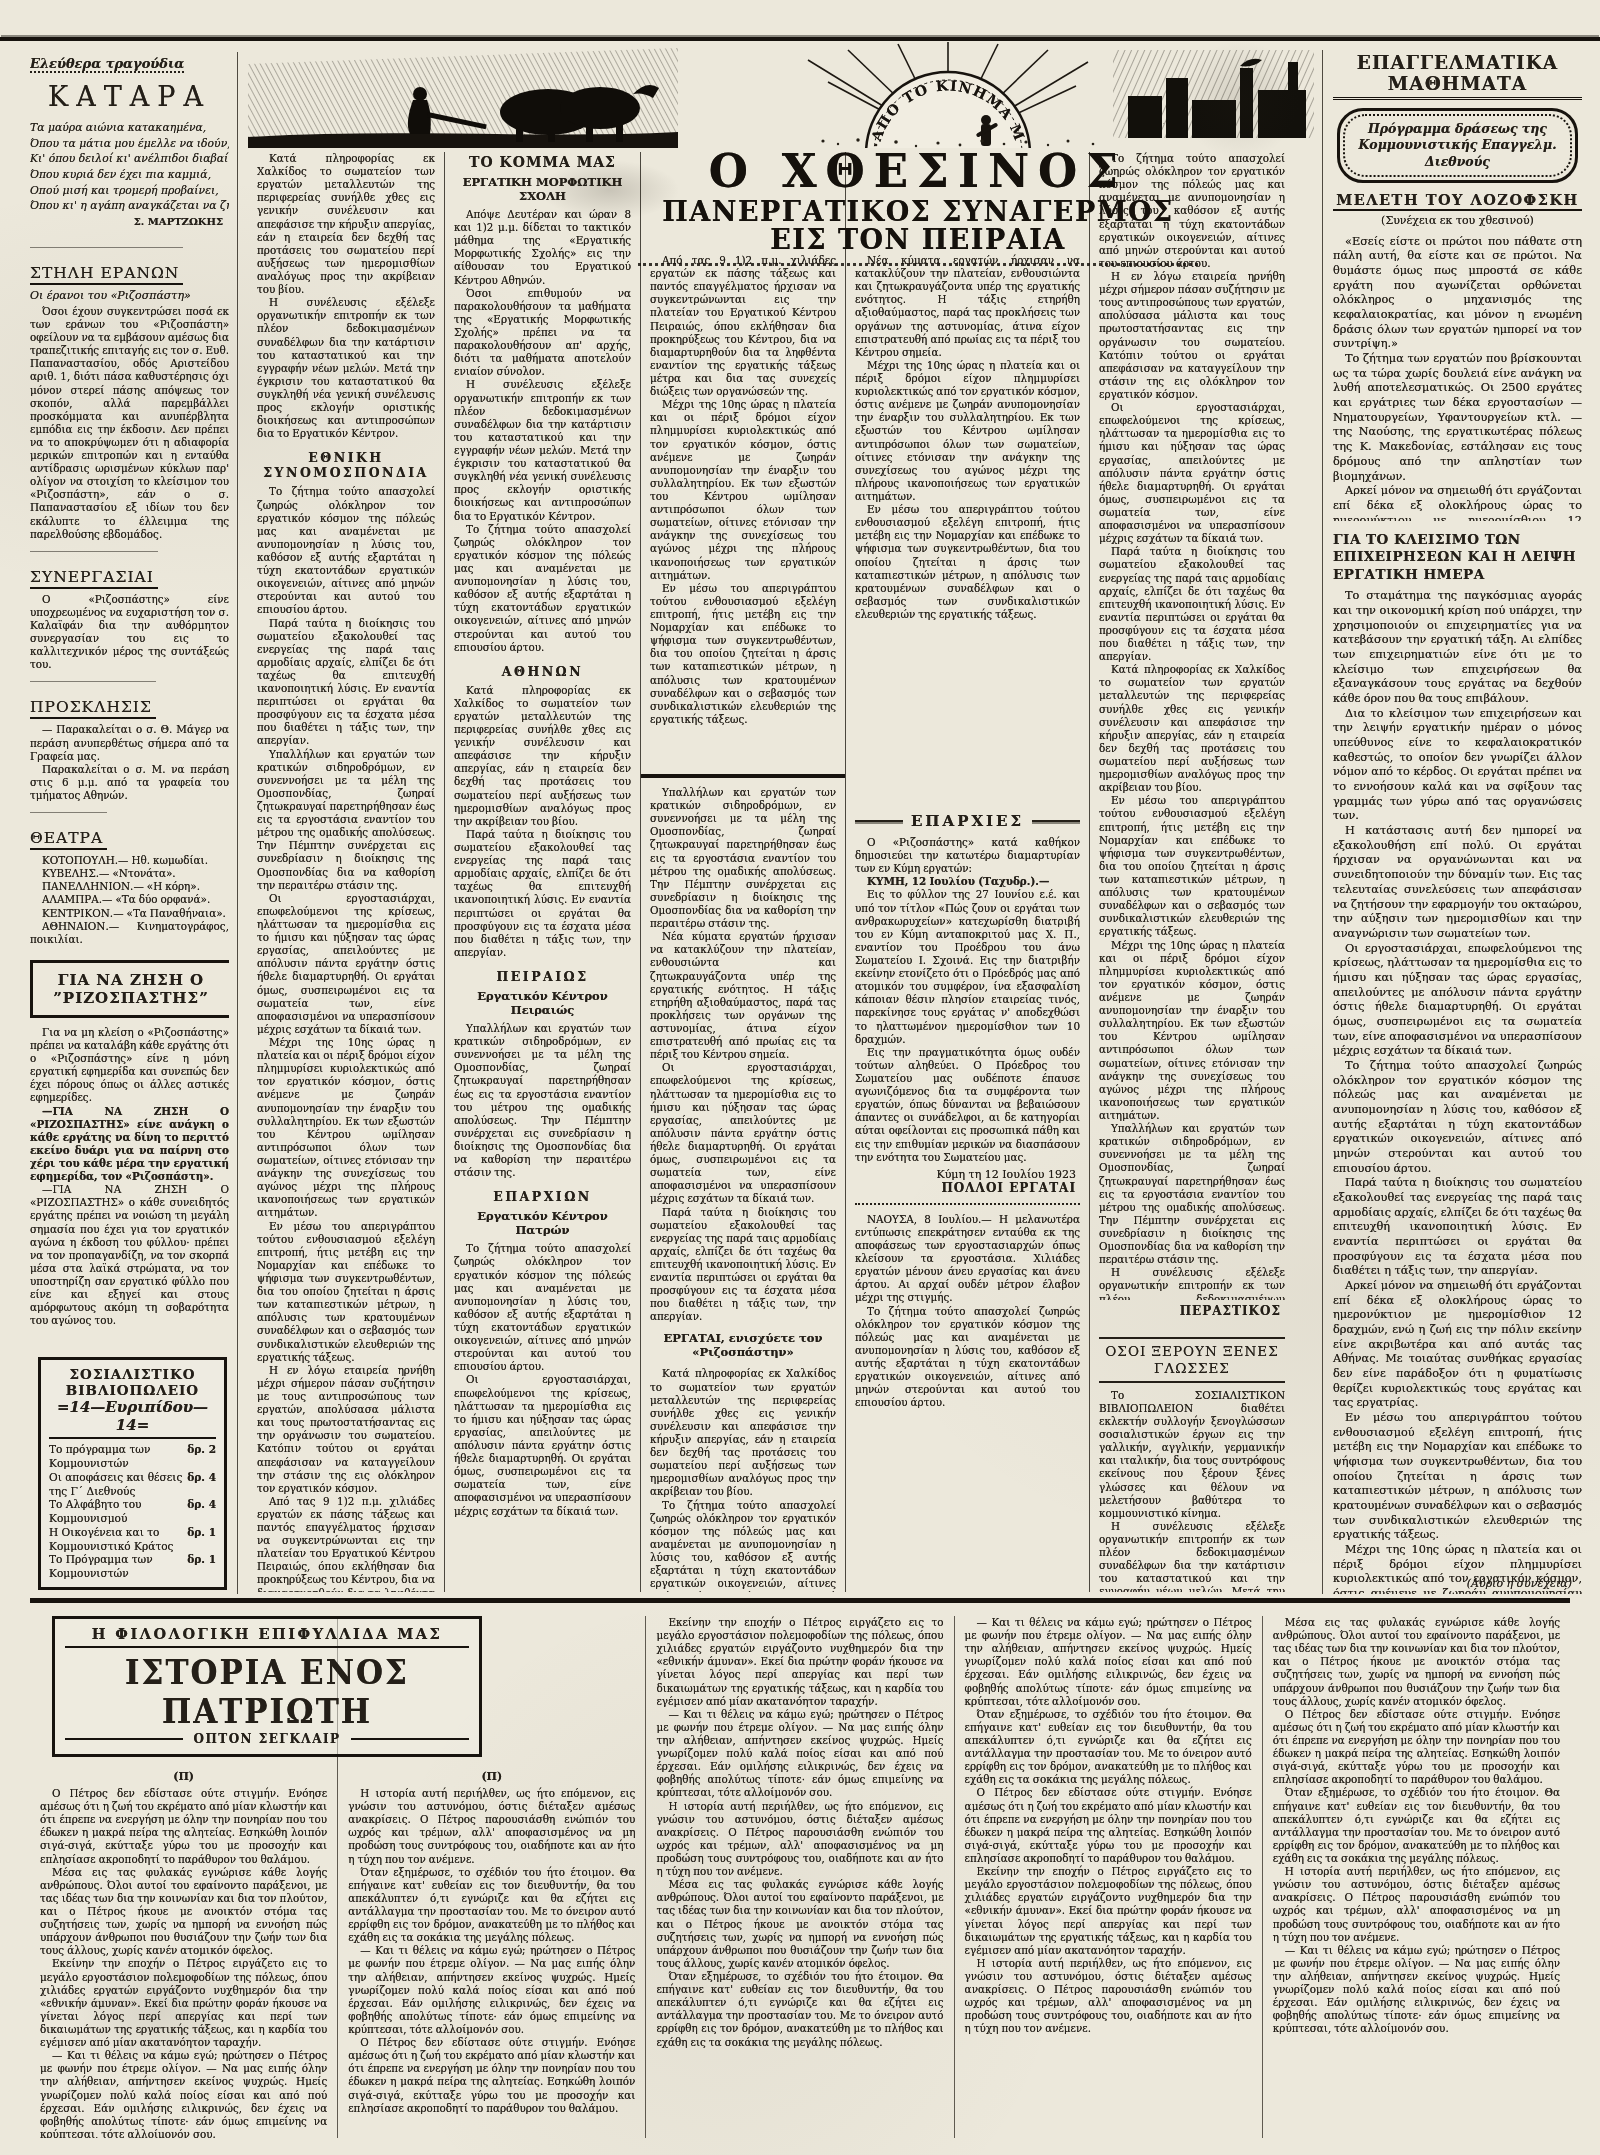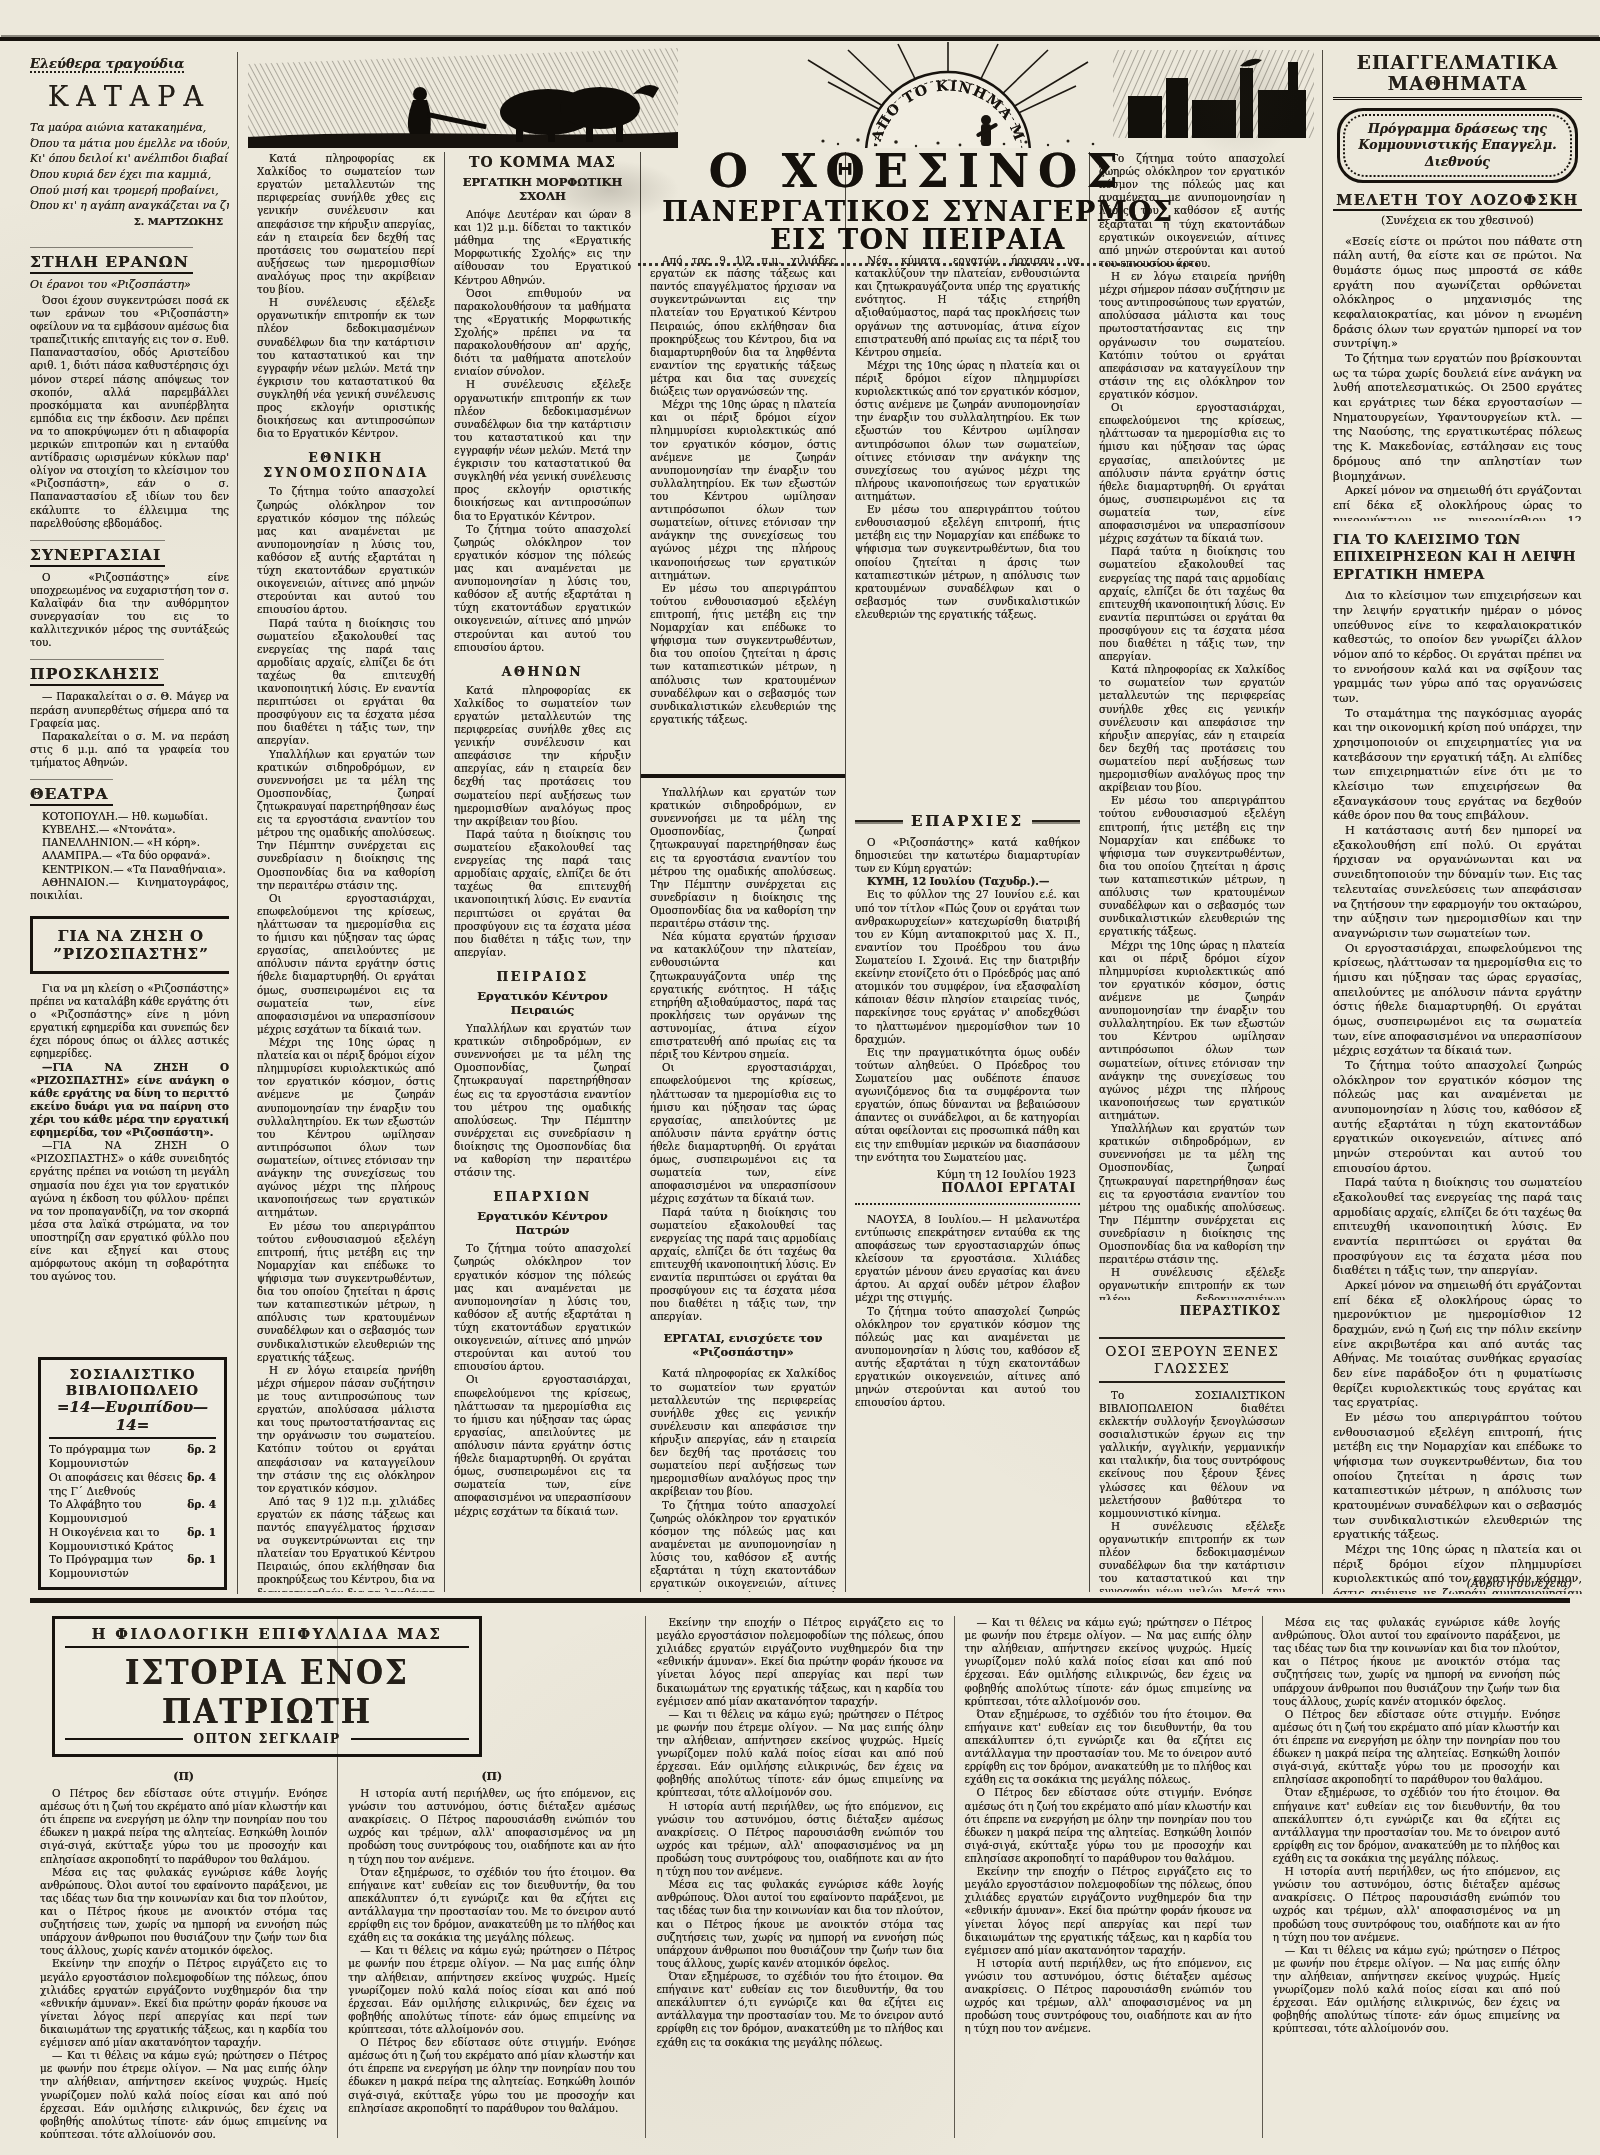--- a/index.html
+++ b/index.html
@@ -22,22 +22,22 @@
   .datebox{border:4px solid #17130e;border-radius:16px;padding:8px 4px 0;text-align:center;margin:2px 2px 10px;}
   .datebox .day{font-size:32px;font-weight:bold;line-height:1;}
   .datebox .month{font-size:15px;font-weight:bold;letter-spacing:5px;margin-top:2px;}
   .datebox .bar{height:6px;background:#17130e;margin:7px -4px 0;}
   .datebox .note{font-size:13.5px;font-weight:bold;letter-spacing:.5px;padding:6px 0;}
   .songs{font-size:13px;font-weight:bold;font-style:italic;border-bottom:2px dotted #241f18;display:inline-block;margin:4px 0 2px;}
   .poem-title{font-size:27px;font-weight:normal;letter-spacing:8px;text-align:center;margin:6px 0 8px;}
   .poem{font-size:10.8px;line-height:1.45;margin:0 0 2px;font-style:italic;}
   .poem div{white-space:nowrap;overflow:hidden;}
   .sig-right{text-align:right;font-size:10px;font-weight:bold;margin:2px 6px 10px 0;}
-  .rail-head{font-size:15.5px;font-weight:bold;letter-spacing:1px;border-bottom:2.5px solid #17130e;border-top:1px solid rgba(23,19,14,.5);
-             display:inline-block;padding:4px 4px 1px 0;margin:10px 0 4px;}
+  .rail-head{font-size:15.5px;font-weight:normal;letter-spacing:1px;border-bottom:2.5px solid #17130e;border-top:1px solid rgba(23,19,14,.5);
+             display:inline-block;padding:16px 4px 1px 0;margin:10px 0 4px;}
   .rail-sub{font-size:11px;font-style:italic;margin:0 0 3px;}
   .t{margin:0;font-size:10.4px;line-height:1.26;text-align:justify;text-indent:12px;word-spacing:-.3px;}
   .zisi-head{border:3px solid #17130e;border-right:none;font-weight:bold;font-size:15px;letter-spacing:1px;
              text-align:center;padding:8px 2px;margin:14px 0 8px;}
   .slogan{font-weight:bold;}
   .bookbox{position:absolute;bottom:4px;left:8px;right:10px;border:3.5px solid #17130e;padding:6px 8px;background:rgba(240,237,228,.6);}
   .bookbox .bb-title{font-weight:bold;font-size:13.5px;text-align:center;letter-spacing:1px;}
   .bookbox .bb-addr{font-weight:bold;font-style:italic;font-size:15px;text-align:center;border-bottom:2px solid #17130e;padding-bottom:3px;margin-bottom:4px;}
   .book{display:flex;align-items:baseline;font-size:10.6px;line-height:1.3;}
   .book .bt{flex:1;}
@@ -362,22 +362,22 @@
       <div class="pb-text">Πρόγραμμα δράσεως της Κομμουνιστικής Επαγγελμ. Διεθνούς</div>
     </div>
     <span class="study">ΜΕΛΕΤΗ ΤΟΥ ΛΟΖΟΦΣΚΗ</span>
     <div class="cont">(Συνέχεια εκ του χθεσινού)</div>
     <div class="chunk" style="height:286px;">
       <p class="t">«Εσείς είστε οι πρώτοι που πάθατε στη πάλη αυτή, θα είστε και σε πρώτοι. Να θυμάστε όμως πως μπροστά σε κάθε εργάτη που αγωνίζεται ορθώνεται ολόκληρος ο μηχανισμός της κεφαλαιοκρατίας, και μόνον η ενωμένη δράσις όλων των εργατών ημπορεί να τον συντρίψη.»</p>
       <p class="t">Το ζήτημα των εργατών που βρίσκουνται ως τα τώρα χωρίς δουλειά είνε ανάγκη να λυθή αποτελεσματικώς. Οι 2500 εργάτες και εργάτριες των δέκα εργοστασίων — Νηματουργείων, Υφαντουργείων κτλ. — της Ναούσης, της εργατικωτέρας πόλεως της Κ. Μακεδονίας, εστάλησαν εις τους δρόμους από την απληστίαν των βιομηχάνων.</p>
       <p class="t">Αρκεί μόνον να σημειωθή ότι εργάζονται επί δέκα εξ ολοκλήρους ώρας το ημερονύκτιον με ημερομίσθιον 12 δραχμών, ενώ η ζωή εις την πόλιν εκείνην είνε ακριβωτέρα και από αυτάς τας Αθήνας. Με τοιαύτας συνθήκας εργασίας δεν είνε παράδοξον ότι η φυματίωσις θερίζει κυριολεκτικώς τους εργάτας και τας εργατρίας.</p>
     </div>
     <div class="closing-head">ΓΙΑ ΤΟ ΚΛΕΙΣΙΜΟ ΤΩΝ ΕΠΙΧΕΙΡΗΣΕΩΝ ΚΑΙ Η ΛΕΙΨΗ ΕΡΓΑΤΙΚΗ ΗΜΕΡΑ</div>
+    <p class="t">Το σταμάτημα της παγκόσμιας αγοράς και την οικονομική κρίση πού υπάρχει, την χρησιμοποιούν οι επιχειρηματίες για να κατεβάσουν την εργατική τάξη. Αι ελπίδες των επιχειρηματιών είνε ότι με το κλείσιμο των επιχειρήσεων θα εξαναγκάσουν τους εργάτας να δεχθούν κάθε όρον που θα τους επιβάλουν.</p>
     <p class="t">Δια το κλείσιμον των επιχειρήσεων και την λειψήν εργατικήν ημέραν ο μόνος υπεύθυνος είνε το κεφαλαιοκρατικόν καθεστώς, το οποίον δεν γνωρίζει άλλον νόμον από το κέρδος. Οι εργάται πρέπει να το εννοήσουν καλά και να σφίξουν τας γραμμάς των γύρω από τας οργανώσεις των.</p>
-    <p class="t">Το σταμάτημα της παγκόσμιας αγοράς και την οικονομική κρίση πού υπάρχει, την χρησιμοποιούν οι επιχειρηματίες για να κατεβάσουν την εργατική τάξη. Αι ελπίδες των επιχειρηματιών είνε ότι με το κλείσιμο των επιχειρήσεων θα εξαναγκάσουν τους εργάτας να δεχθούν κάθε όρον που θα τους επιβάλουν.</p>
     <p class="t">Η κατάστασις αυτή δεν ημπορεί να εξακολουθήση επί πολύ. Οι εργάται ήρχισαν να οργανώνωνται και να συνειδητοποιούν την δύναμίν των. Εις τας τελευταίας συνελεύσεις των απεφάσισαν να ζητήσουν την εφαρμογήν του οκταώρου, την αύξησιν των ημερομισθίων και την αναγνώρισιν των σωματείων των.</p>
     <p class="t">Οι εργοστασιάρχαι, επωφελούμενοι της κρίσεως, ηλάττωσαν τα ημερομίσθια εις το ήμισυ και ηύξησαν τας ώρας εργασίας, απειλούντες με απόλυσιν πάντα εργάτην όστις ήθελε διαμαρτυρηθή. Οι εργάται όμως, συσπειρωμένοι εις τα σωματεία των, είνε αποφασισμένοι να υπερασπίσουν μέχρις εσχάτων τα δίκαιά των.</p>
     <p class="t">Το ζήτημα τούτο απασχολεί ζωηρώς ολόκληρον τον εργατικόν κόσμον της πόλεώς μας και αναμένεται με ανυπομονησίαν η λύσις του, καθόσον εξ αυτής εξαρτάται η τύχη εκατοντάδων εργατικών οικογενειών, αίτινες από μηνών στερούνται και αυτού του επιουσίου άρτου.</p>
     <p class="t">Παρά ταύτα η διοίκησις του σωματείου εξακολουθεί τας ενεργείας της παρά ταις αρμοδίαις αρχαίς, ελπίζει δε ότι ταχέως θα επιτευχθή ικανοποιητική λύσις. Εν εναντία περιπτώσει οι εργάται θα προσφύγουν εις τα έσχατα μέσα που διαθέτει η τάξις των, την απεργίαν.</p>
     <p class="t">Αρκεί μόνον να σημειωθή ότι εργάζονται επί δέκα εξ ολοκλήρους ώρας το ημερονύκτιον με ημερομίσθιον 12 δραχμών, ενώ η ζωή εις την πόλιν εκείνην είνε ακριβωτέρα και από αυτάς τας Αθήνας. Με τοιαύτας συνθήκας εργασίας δεν είνε παράδοξον ότι η φυματίωσις θερίζει κυριολεκτικώς τους εργάτας και τας εργατρίας.</p>
     <p class="t">Εν μέσω του απεριγράπτου τούτου ενθουσιασμού εξελέγη επιτροπή, ήτις μετέβη εις την Νομαρχίαν και επέδωκε το ψήφισμα των συγκεντρωθέντων, δια του οποίου ζητείται η άρσις των καταπιεστικών μέτρων, η απόλυσις των κρατουμένων συναδέλφων και ο σεβασμός των συνδικαλιστικών ελευθεριών της εργατικής τάξεως.</p>
     <p class="t">Μέχρι της 10ης ώρας η πλατεία και οι πέριξ δρόμοι είχον πλημμυρίσει κυριολεκτικώς από τον εργατικόν κόσμον, όστις ανέμενε με ζωηράν ανυπομονησίαν την έναρξιν του συλλαλητηρίου. Εκ των εξωστών του Κέντρου ωμίλησαν αντιπρόσωποι όλων των σωματείων, οίτινες ετόνισαν την ανάγκην της συνεχίσεως του αγώνος μέχρι της πλήρους ικανοποιήσεως των εργατικών αιτημάτων.</p>
     <div class="tomorrow">(Αύριο η συνέχεια)</div>
   </div>
 

